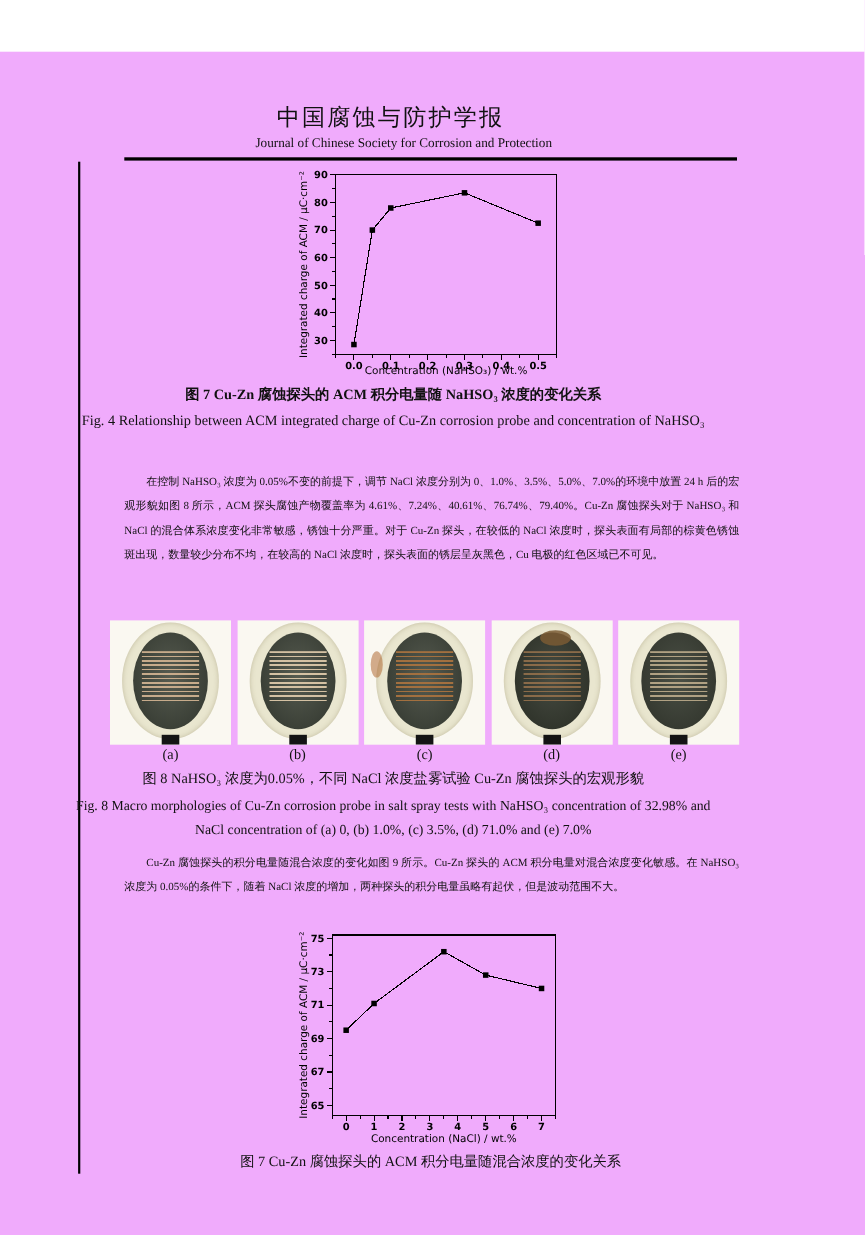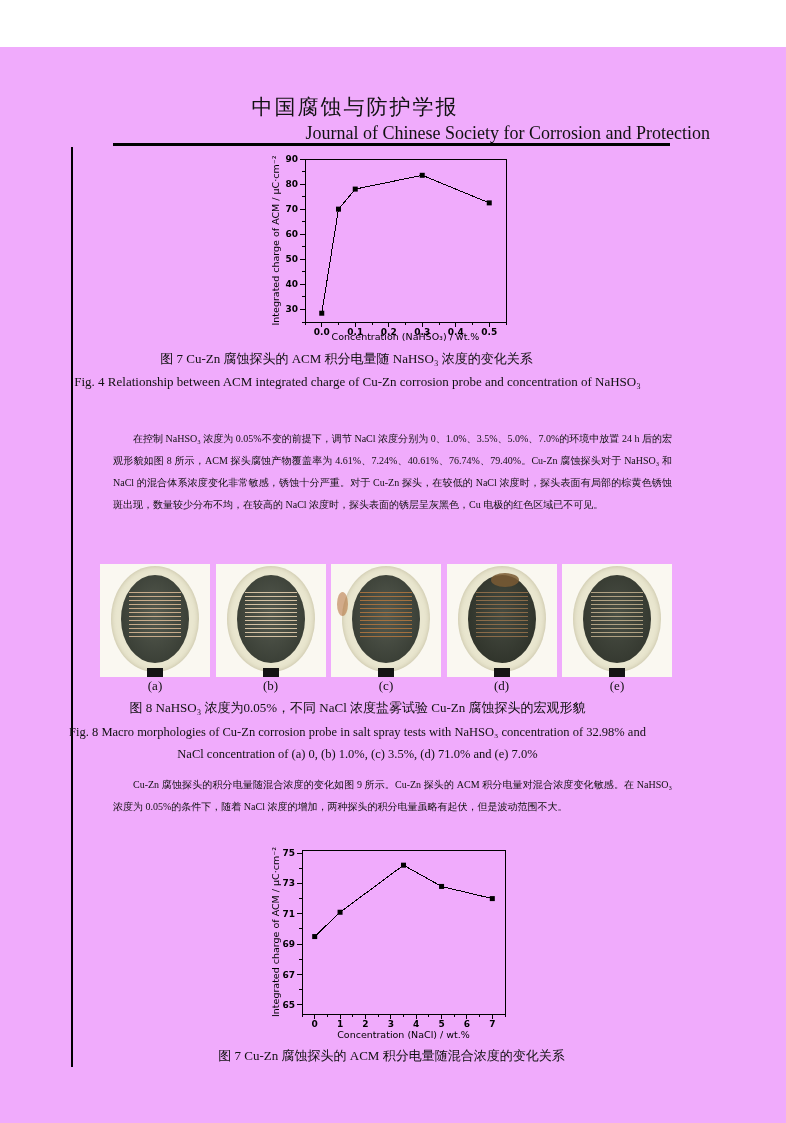--- a/index.html
+++ b/index.html
@@ -2,34 +2,34 @@
 <html><head>
 <meta charset="utf-8">
 <style>
   html,body{margin:0;padding:0;background:#ffffff;}
   .page{position:relative;width:786px;height:1123px;background:#f0abfc;overflow:hidden;
         font-family:"Liberation Serif","DejaVu Sans",serif;color:#111;margin-top:47px;}
   .abs{position:absolute;}
 
   
   #title-cn{left:0;top:46px;width:710px;text-align:center;font-size:21px;letter-spacing:2px;}
-  #title-en{left:0;top:76px;width:710px;text-align:right;font-size:18px;}
+  #title-en{left:12px;top:76px;width:710px;text-align:center;font-size:12px;}
   #rule{left:113px;top:96px;width:557px;height:3px;background:#000;}
   #margin-line{left:71px;top:100px;width:2px;height:920px;background:#000;}
 
   
   #fig7-chart{left:268px;top:103px;}
   #fig9-chart{left:268px;top:795px;}
   .tick{font:bold 9px "DejaVu Sans","Liberation Sans",sans-serif;fill:#000;}
   .axlab{font:9.5px "DejaVu Sans","Liberation Sans",sans-serif;fill:#000;}
   svg line, svg rect.box, svg polyline{shape-rendering:crispEdges;}
 
   
   .cap{font-size:13px;text-align:center;}
-  #fig7-cap-cn{left:34px;top:303px;width:625px;}
+  #fig7-cap-cn{left:45px;top:303px;width:625px;font-weight:bold;}
   #fig7-cap-en{left:45px;top:327px;width:625px;}
   #fig8-cap-cn{left:45px;top:652px;width:625px;}
   #fig8-cap-en1{left:45px;top:678px;width:625px;font-size:12.5px;}
   #fig8-cap-en2{left:45px;top:700px;width:625px;font-size:12.5px;}
   #fig9-cap-cn{left:113px;top:1000px;width:557px;}
 
   
   #sec-heading{left:113px;top:359px;width:560px;font-size:15.5px;font-weight:bold;}
   #sec-heading .sec-num{padding-right:14px;}
   .body-text{font-size:10px;line-height:22px;text-align:justify;text-indent:2em;margin:0;}

